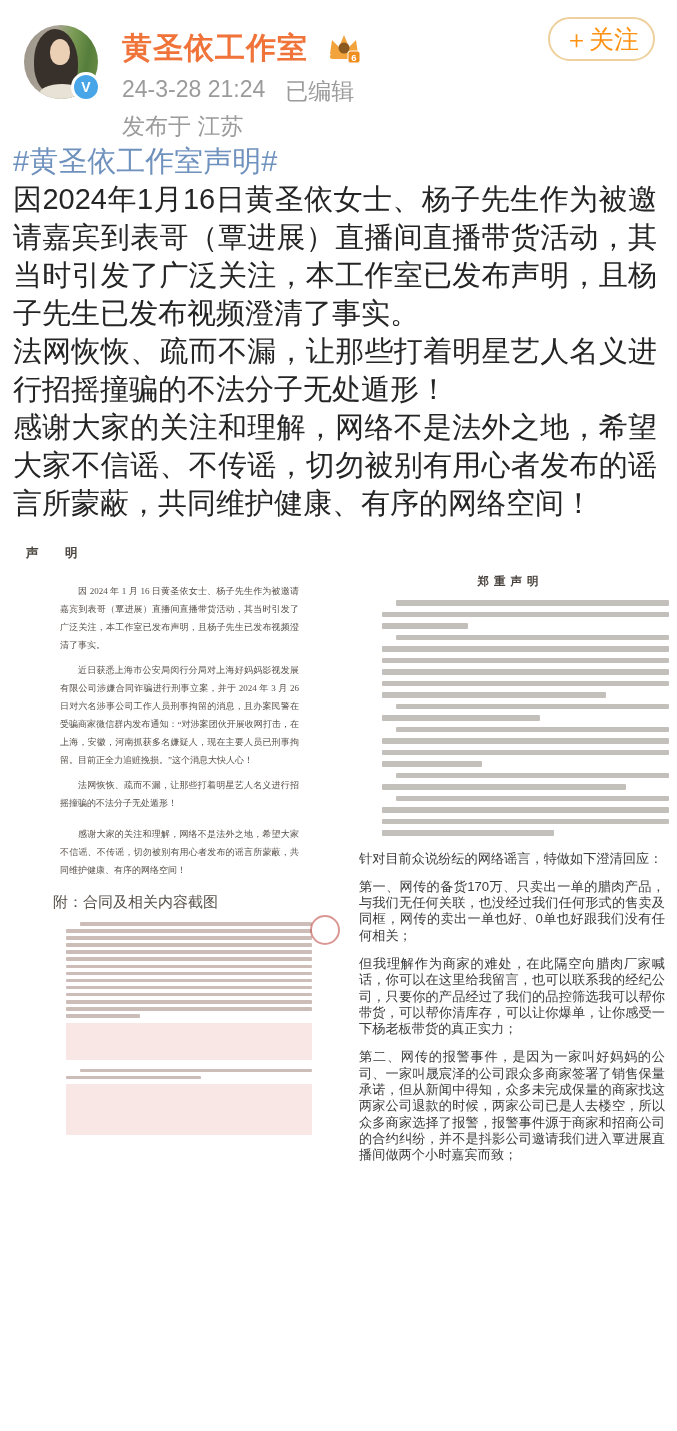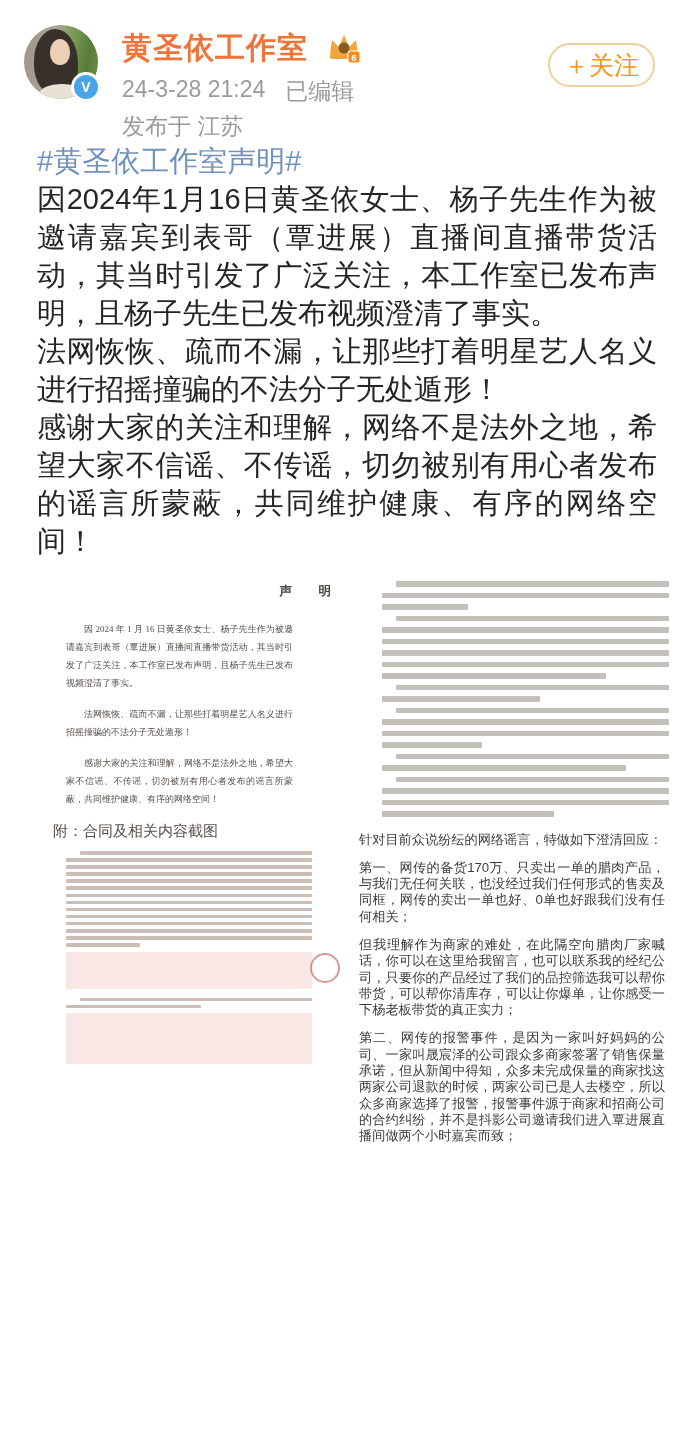--- a/index.html
+++ b/index.html
@@ -18,37 +18,37 @@
   .avatar .shoulder{position:absolute;left:20%;bottom:-8%;width:62%;height:28%;background:#e8e1d5;border-radius:50% 50% 0 0;}
   .v-badge{position:absolute;right:-3px;bottom:-3px;width:24px;height:24px;border-radius:50%;
     background:var(--verified-blue);border:3px solid #fff;color:#fff;font-size:14px;font-weight:bold;
     display:flex;align-items:center;justify-content:center;}
   .author-block{margin-left:98px;padding-top:4px;}
   .author-line{display:flex;align-items:center;gap:17px;}
   .author-name{font-size:30px;font-weight:600;color:var(--author-name);letter-spacing:1px;}
   .crown-icon{width:38px;height:34px;flex:none;}
   .meta-line{font-size:23px;color:var(--meta-text);margin-top:7px;display:flex;gap:20px;}
   .meta-line.loc{margin-top:4px;}
-  .follow-btn{position:absolute;right:22px;top:43px;min-width:107px;height:44px;box-sizing:border-box;
+  .follow-btn{position:absolute;right:22px;top:17px;min-width:107px;height:44px;box-sizing:border-box;
     border:2px solid var(--follow-border);border-radius:23px;background:#fff;color:var(--follow-text);
     font-size:25px;display:flex;align-items:center;justify-content:center;padding:0 14px;
     font-family:inherit;cursor:pointer;}
   
-  .content{padding:16px 20px 0 37px;font-size:29px;line-height:38px;color:var(--body-text);}
+  .content{padding:16px 20px 0 13px;font-size:29px;line-height:38px;color:var(--body-text);}
   .content p{margin:0;text-align:justify;}
   .hashtag{display:block;color:var(--hashtag);text-decoration:none;}
   
   .images{display:flex;gap:6px;padding-left:26px;margin-top:10px;align-items:flex-start;}
   figure{margin:0;padding:0;background:#fff;}
   .img-left{width:312px;position:relative;}
   .img-right{width:333px;position:relative;}
   .doc-serif{font-family:"Liberation Serif","DejaVu Serif",serif;}
-  .doc-title{margin-top:13px;text-align:right;font-size:12.5px;font-weight:bold;letter-spacing:7px;color:#4a453f;}
+  .doc-title{margin-top:13px;text-align:left;font-size:12.5px;font-weight:bold;letter-spacing:7px;color:#4a453f;}
   .doc-body{width:253px;margin:20px 0 0 27px;font-size:9px;line-height:18px;text-align:justify;color:#57504a;}
-  .doc-body p{margin:13px;text-indent:2em;}
+  .doc-body p{margin:7px;text-indent:2em;}
   .doc-body p.gap{margin-top:13px;}
   .appendix{margin:14px 0 5px 27px;font-size:15px;color:#57504a;}
   .contract{width:246px;margin:10px 0 0 40px;}
   .tiny-para{margin:0 0 5px 0;}
   .tiny-line{height:3.5px;background:#a3867f;opacity:.55;margin-bottom:3.6px;border-radius:1px;}
   .pink-block{background:var(--contract-highlight);margin:5px 0 9px 0;width:100%;}
   .stamp{position:absolute;right:-2px;top:383px;width:30px;height:30px;box-sizing:border-box;
     border:2.5px solid var(--stamp-red);border-radius:50%;opacity:.6;}
   .doc-title2{padding-top:42px;text-align:center;font-size:11.5px;font-weight:bold;letter-spacing:5px;color:#46413b;}
   .doc-skeleton{width:287px;margin:11px 0 0 38px;}
@@ -100,20 +100,21 @@
     <p>法网恢恢、疏而不漏，让那些打着明星艺人名义进行招摇撞骗的不法分子无处遁形！</p>
     <p>感谢大家的关注和理解，网络不是法外之地，希望大家不信谣、不传谣，切勿被别有用心者发布的谣言所蒙蔽，共同维护健康、有序的网络空间！</p>
   </section>
 
   <section class="images">
 
     <figure class="img-left doc-serif">
       <div class="doc-title">声　明</div>
       <div class="doc-body">
         <p>因 2024 年 1 月 16 日黄圣依女士、杨子先生作为被邀请嘉宾到表哥（覃进展）直播间直播带货活动，其当时引发了广泛关注，本工作室已发布声明，且杨子先生已发布视频澄清了事实。</p>
+        <p>近日获悉上海市公安局闵行分局对上海好妈妈影视发展有限公司涉嫌合同诈骗进行刑事立案，并于 2024 年 3 月 26 日对六名涉事公司工作人员刑事拘留的消息，且办案民警在受骗商家微信群内发布通知：“对涉案团伙开展收网打击，在上海，安徽，河南抓获多名嫌疑人，现在主要人员已刑事拘留。目前正全力追赃挽损。”这个消息大快人心！</p>
         <p>法网恢恢、疏而不漏，让那些打着明星艺人名义进行招摇撞骗的不法分子无处遁形！</p>
         <p class="gap">感谢大家的关注和理解，网络不是法外之地，希望大家不信谣、不传谣，切勿被别有用心者发布的谣言所蒙蔽，共同维护健康、有序的网络空间！</p>
       </div>
       <div class="appendix">附：合同及相关内容截图</div>
       <div class="contract">
           <div class="tiny-para">
             <div class="tiny-line" style="margin-left: 14px; width: calc(100% - 14px);"></div>
             <div class="tiny-line"></div>
             <div class="tiny-line"></div>
             <div class="tiny-line"></div>
@@ -132,20 +133,21 @@
           <div class="tiny-para">
             <div class="tiny-line" style="margin-left: 14px; width: calc(100% - 14px);"></div>
             <div class="tiny-line" style="width: 55%;"></div>
           </div>
           <div class="pink-block" style="height: 51px;"></div>
         </div>
       <div class="stamp"></div>
     </figure>
 
     <figure class="img-right">
+      <div class="doc-title2 doc-serif">郑重声明</div>
       <div class="doc-skeleton">
           <div class="sk-para">
             <div class="sk-line" style="margin-left: 14px; width: calc(100% - 14px);"></div>
             <div class="sk-line"></div>
             <div class="sk-line" style="width: 30%;"></div>
           </div>
           <div class="sk-para">
             <div class="sk-line" style="margin-left: 14px; width: calc(100% - 14px);"></div>
             <div class="sk-line"></div>
             <div class="sk-line"></div>

